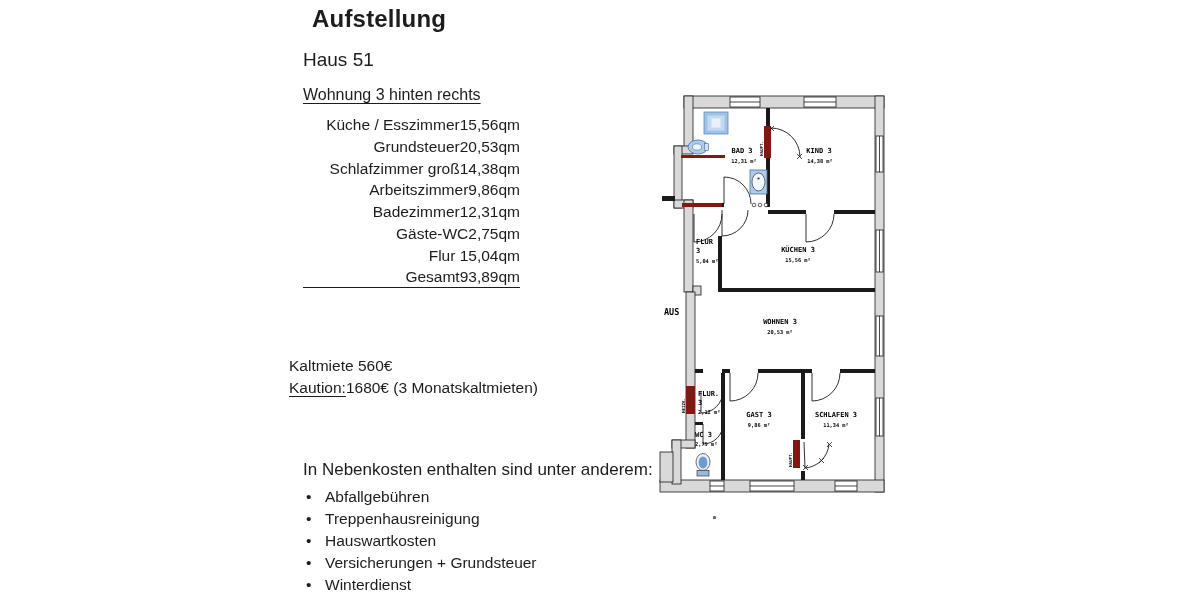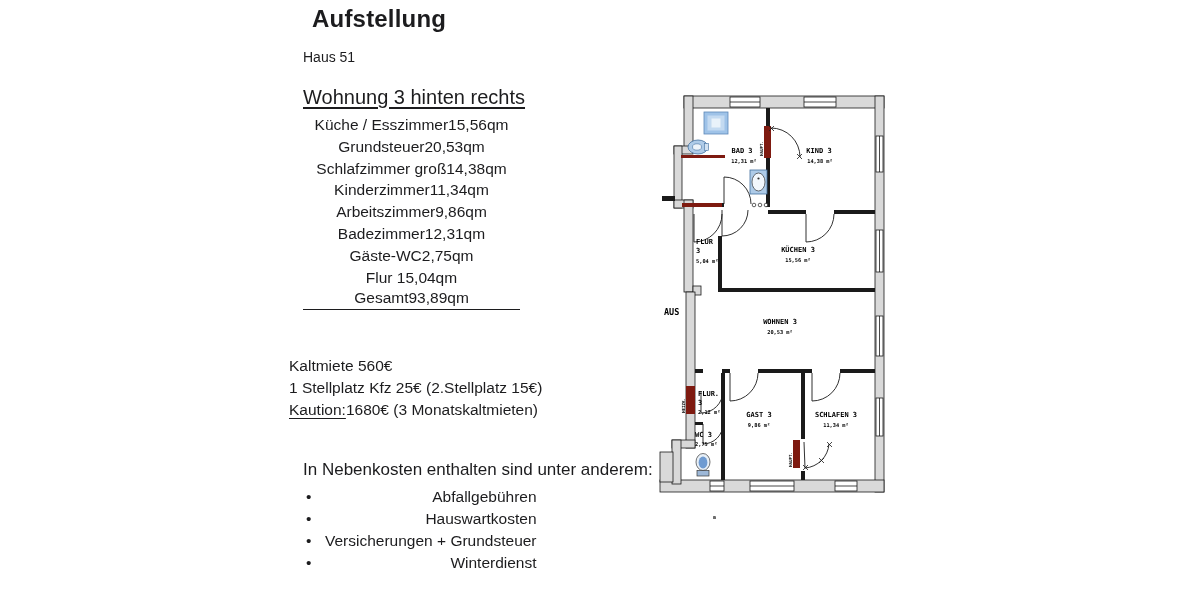--- a/index.html
+++ b/index.html
@@ -3,31 +3,31 @@
 <meta charset="utf-8">
 <style>
   html,body{margin:0;padding:0;}
   body{
     width:1200px;height:600px;position:relative;background:#ffffff;
     font-family:"Liberation Sans", sans-serif;color:#1c1c1e;overflow:hidden;
     -webkit-font-smoothing:antialiased;
   }
   .abs{position:absolute;}
   .title{left:303px;top:5px;font-size:24px;font-weight:600;letter-spacing:.2px;margin-left:9px;}
-  .subtitle{left:303px;top:49px;font-size:14px;font-weight:400;}
-  .section-title{left:303px;top:86px;font-size:20px;font-weight:400;text-decoration:underline;text-underline-offset:3px;}
+  .subtitle{left:303px;top:49px;font-size:19px;font-weight:400;}
+  .section-title{left:303px;top:86px;font-size:16px;font-weight:400;text-decoration:underline;text-underline-offset:3px;}
   .room-table{left:303px;top:114px;width:217px;font-size:15.5px;}
-  .room-row{display:flex;justify-content:center;height:21.8px;line-height:21.8px;}
+  .room-row{display:flex;justify-content:flex-end;height:21.8px;line-height:21.8px;}
   .room-row.rule{border-bottom:1.6px solid #1c1c1e;height:20.2px;line-height:20.2px;}
   .room-name{white-space:nowrap;}
   .room-area{white-space:nowrap;text-align:right;}
   .costs{left:289px;top:355px;font-size:15.5px;line-height:21.8px;}
   .kaution-label{text-decoration:underline;text-underline-offset:3px;}
   .nk-intro{left:303px;top:444px;font-size:17px;margin-top:16px;}
-  .nk-list{left:303px;top:486px;font-size:15.5px;text-align:right;}
+  .nk-list{left:303px;top:486px;font-size:15.5px;}
   .nk-item{position:relative;padding-left:22px;line-height:21.9px;}
   .nk-item::before{content:"\2022";position:absolute;left:3px;top:0;font-size:15.5px;}
   .plan{left:656px;top:92px;width:232px;height:432px;}
   svg text{font-family:"DejaVu Sans Mono", monospace;font-weight:bold;fill:#000;}
 </style>
 </head>
 <body>
 
 <div class="abs title">Aufstellung</div>
 <div class="abs subtitle">Haus 51</div>
@@ -40,24 +40,20 @@
   </div>
   <div class="room-row">
     <span class="room-name">Grundsteuer</span>
     <span class="room-area">20,53qm</span>
   </div>
   <div class="room-row">
     <span class="room-name">Schlafzimmer groß</span>
     <span class="room-area">14,38qm</span>
   </div>
   <div class="room-row">
-    <span class="room-name">Kinderzimmer</span>
-    <span class="room-area">11,34qm</span>
-  </div>
-  <div class="room-row">
     <span class="room-name">Arbeitszimmer</span>
     <span class="room-area">9,86qm</span>
   </div>
   <div class="room-row">
     <span class="room-name">Badezimmer</span>
     <span class="room-area">12,31qm</span>
   </div>
   <div class="room-row">
     <span class="room-name">Gäste-WC</span>
     <span class="room-area">2,75qm</span>
@@ -67,30 +63,30 @@
     <span class="room-area">5,04qm</span>
   </div>
   <div class="room-row rule">
     <span class="room-name">Gesamt</span>
     <span class="room-area">93,89qm</span>
   </div>
 </div>
 
 <div class="abs costs">
   <div>Kaltmiete 560€</div>
-  <div>1 Stellplatz Kfz 25€ (2.Stellplatz 15€)</div>
   <div>
     <span class="kaution-label">Kaution:</span><span>1680€ (3 Monatskaltmieten)</span>
   </div>
 </div>
 
 <div class="abs nk-intro">In Nebenkosten enthalten sind unter anderem:</div>
 
 <div class="abs nk-list">
   <div class="nk-item">Abfallgebühren</div>
+  <div class="nk-item">Treppenhausreinigung</div>
   <div class="nk-item">Hauswartkosten</div>
   <div class="nk-item">Versicherungen + Grundsteuer</div>
   <div class="nk-item">Winterdienst</div>
 </div>
 
 <svg class="abs plan" viewBox="0 0 232 432" xmlns="http://www.w3.org/2000/svg">
 
   <g fill="#d9d9d9" stroke="#1a1a1a" stroke-width="0.8">
     <rect x="28" y="4" width="200" height="12"></rect>
     <rect x="219" y="4" width="9" height="396"></rect>

